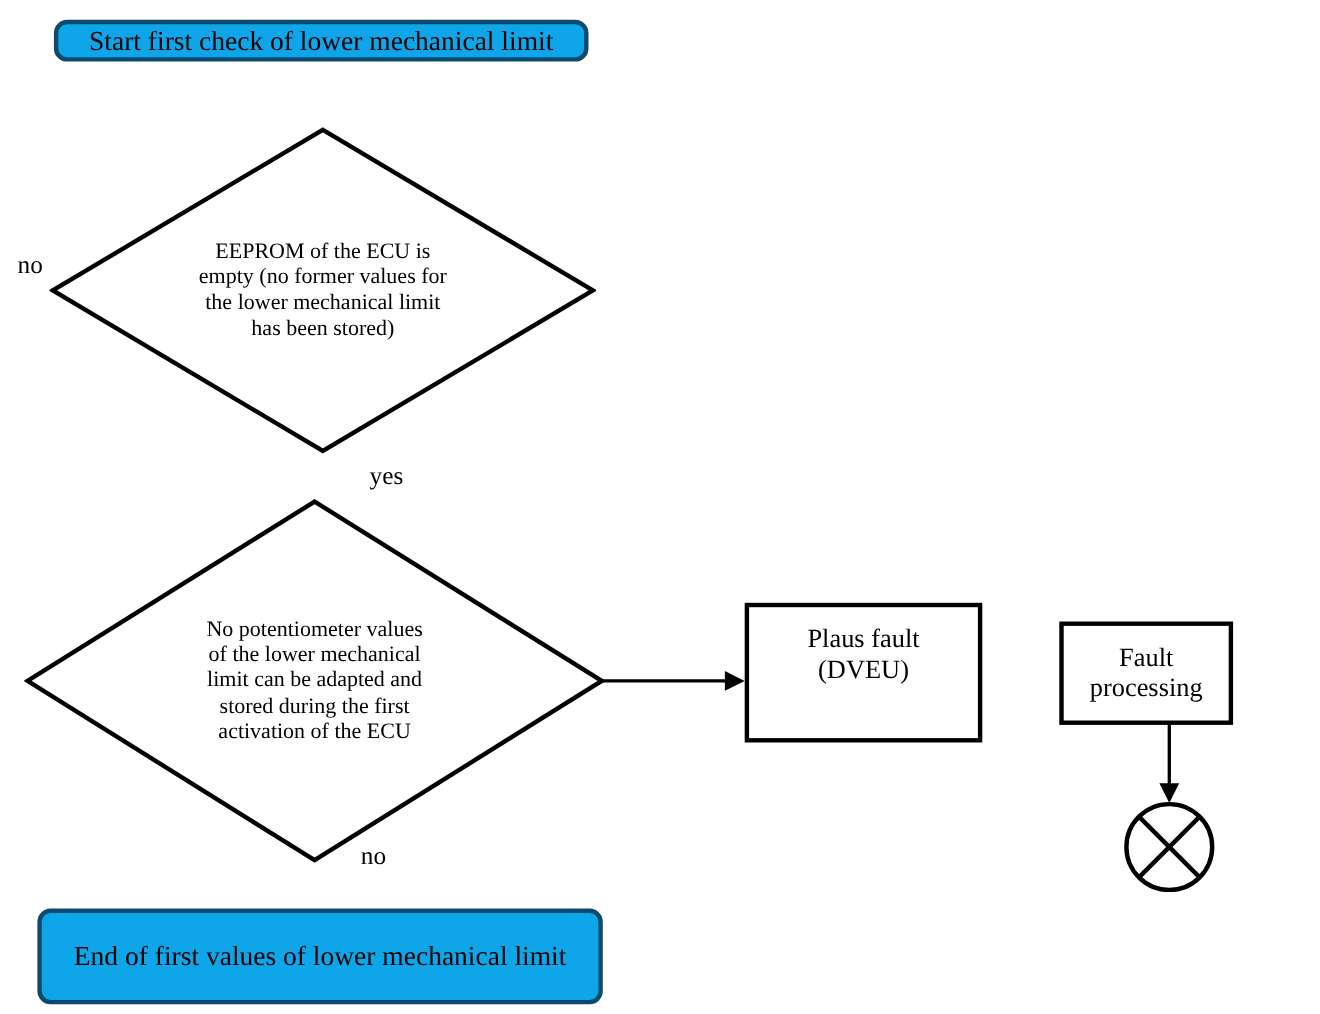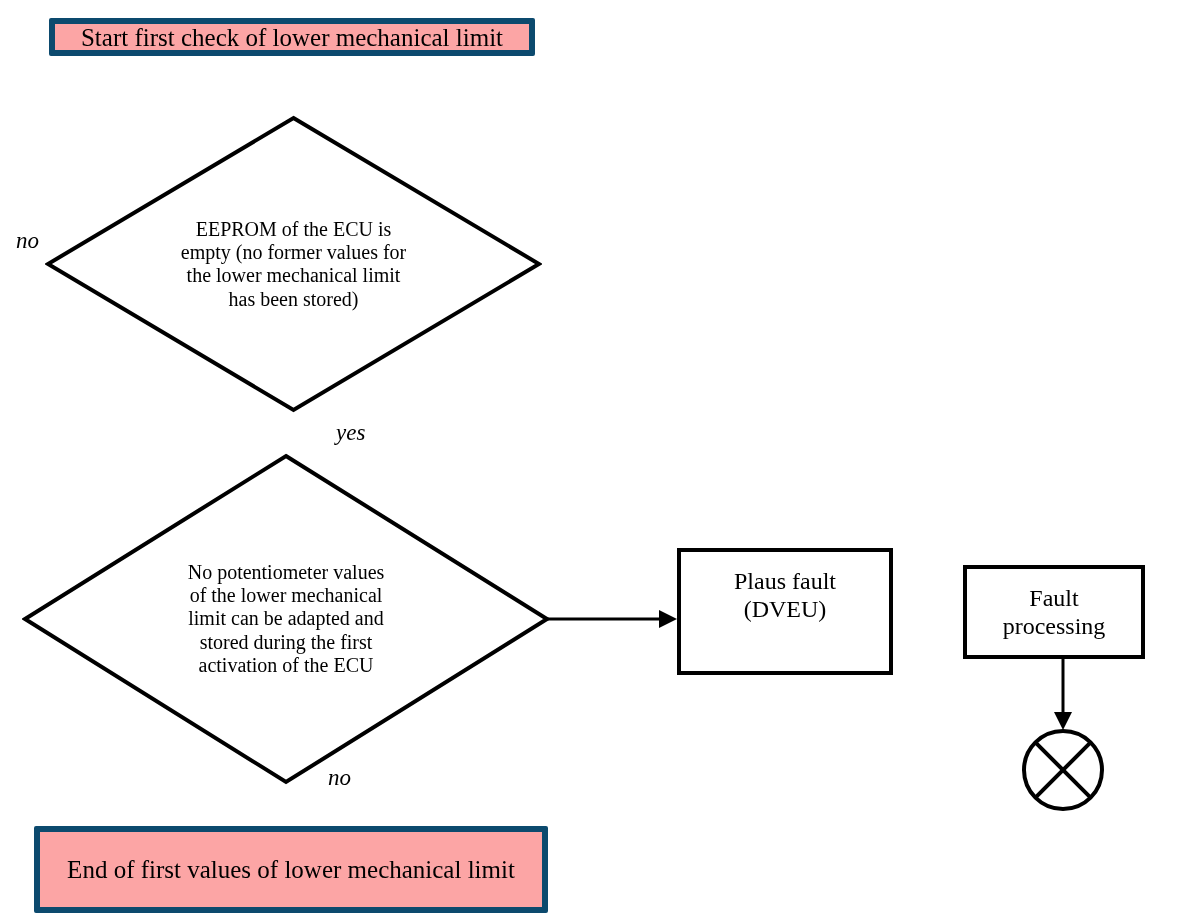--- a/index.html
+++ b/index.html
@@ -20,23 +20,23 @@
     position: absolute;
     box-sizing: border-box;
     display: flex;
     align-items: center;
     justify-content: center;
     text-align: center;
     color: #000000;
   }
   
   .terminal {
-    border: 6px solid #0c4a6e;
-    border-radius: 2px;
-    background: #fca5a5;
+    border: 4px solid #0c4a6e;
+    border-radius: 12px;
+    background: #0ea5e9;
   }
   
   .process {
     border: 4px solid #000000;
     background: #ffffff;
   }
   .process .inner-text {
     position: absolute;
     left: 0;
     right: 0;
@@ -62,21 +62,20 @@
   }
   .edge {
     position: absolute;
     pointer-events: none;
   }
   .edge svg { display: block; overflow: visible; }
   .edge-label {
     position: absolute;
     white-space: nowrap;
     line-height: 1;
-    font-style: italic;
   }
   .connector {
     position: absolute;
   }
   .connector svg { display: block; }
   .t-start { font-size: 25px; line-height: 1; }
   .t-end   { font-size: 25px; line-height: 1; }
   .t-dec1  { font-size: 20px; }
   .t-dec2  { font-size: 20px; }
   .t-proc  { font-size: 24px; line-height: 1.18; white-space: pre-line; }
@@ -123,21 +122,21 @@
       <line x1="2" y1="17" x2="124" y2="17" stroke="#000000" stroke-width="3"></line>
       <polygon points="133,17 115,8 115,26" fill="#000000"></polygon>
     </svg>
   </div>
 
   <div class="node process" style="left:677px; top:548px; width:216px; height:127px;">
     <span class="inner-text t-proc" style="top:15px;">Plaus fault
 (DVEU)</span>
   </div>
 
-  <div class="node process" style="left:963px; top:565px; width:182px; height:94px;">
+  <div class="node process" style="left:963px; top:565px; width:158px; height:94px;">
     <span class="inner-text t-proc" style="top:15px;">Fault
 processing</span>
   </div>
 
   <div class="edge" style="left:1048px; top:657px; width:30px; height:78px;">
     <svg viewBox="0 0 30 78" width="30" height="78">
       <line x1="15" y1="0" x2="15" y2="64" stroke="#000000" stroke-width="3"></line>
       <polygon points="15,73 6,55 24,55" fill="#000000"></polygon>
     </svg>
   </div>

